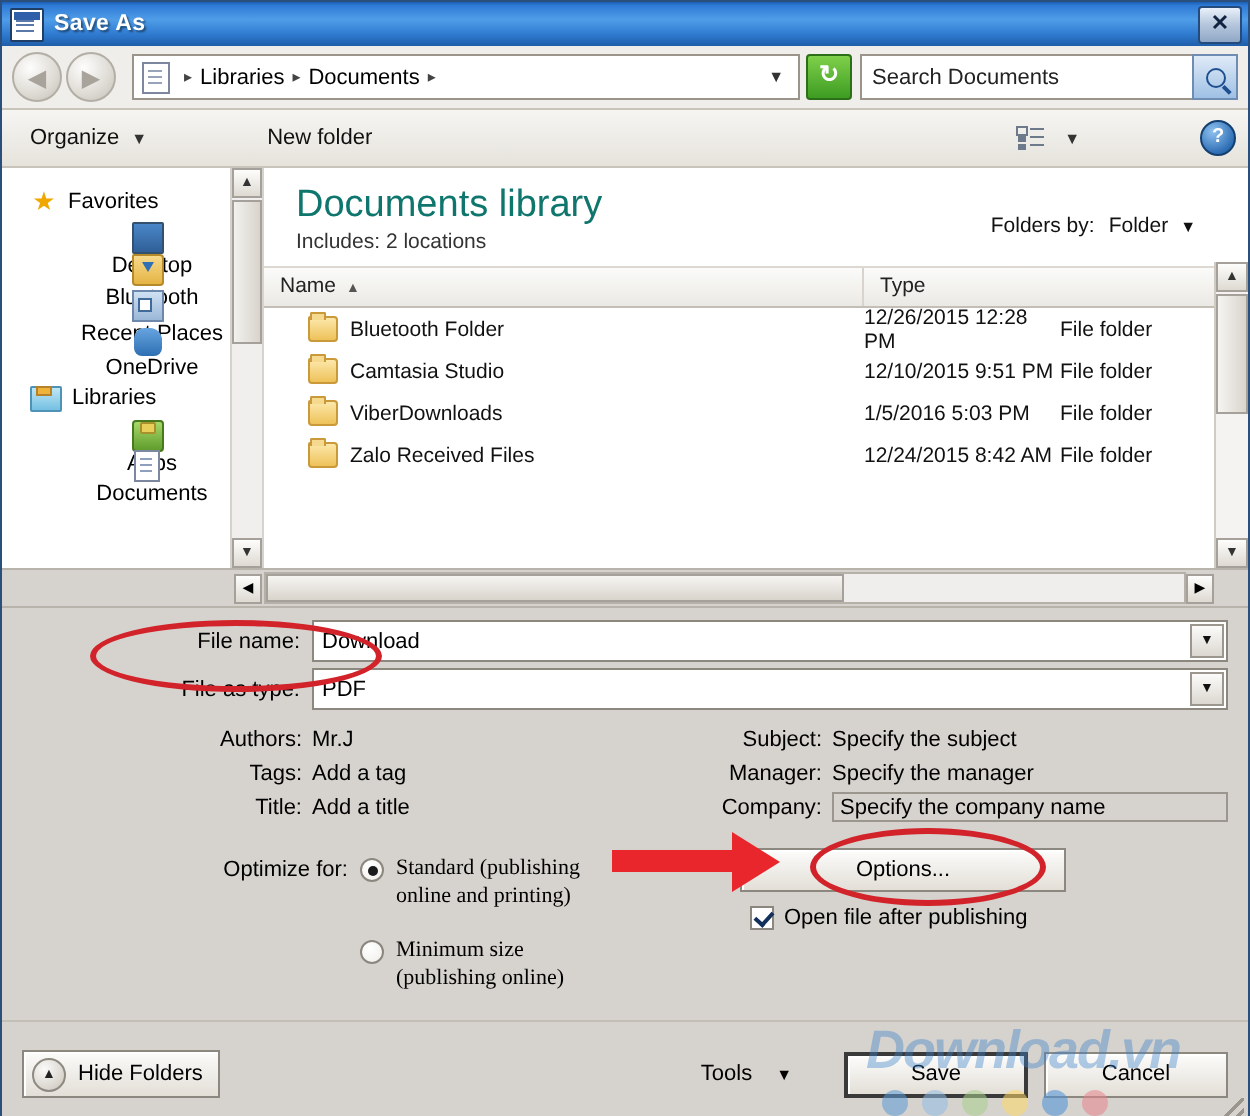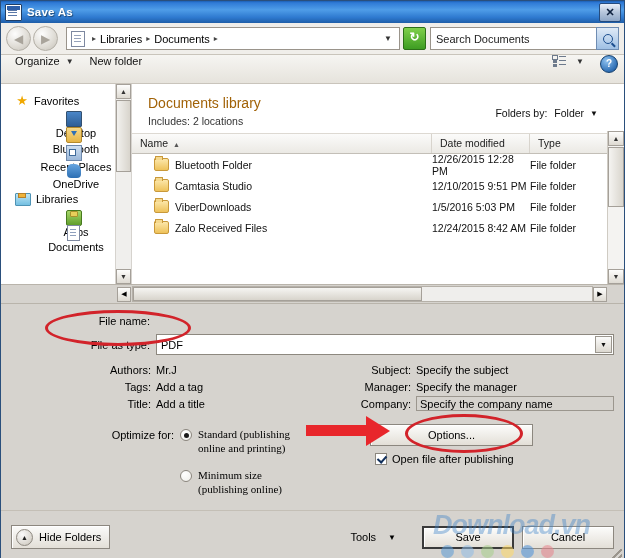--- a/index.html
+++ b/index.html
@@ -101,23 +101,23 @@
   .mag{
     width:8px;height:8px;border:1.6px solid #1d4f8f;border-radius:50%;
     position:relative;
   }
   .mag:after{
     content:"";position:absolute;right:-4px;bottom:-3px;width:5px;height:1.6px;
     background:#1d4f8f;transform:rotate(45deg);
   }
   
   .commandbar{
-    flex:0 0 28px;display:flex;align-items:flex-start;
+    flex:0 0 28px;display:flex;align-items:center;
     background:linear-gradient(to bottom,#f6f5f2,#e6e3dc);
-    border-bottom:1px solid #c9c4bb;padding:0 6px;
+    border-bottom:1px solid #c9c4bb;padding:0 6px;gap:44px;
   }
   .cmd{font-size:11px;color:#111;padding:0 8px;display:flex;align-items:center;}
   .cmd .car{font-size:8px;margin-left:6px;color:#333;}
   .cmd-spacer{flex:1;}
   .viewicon{
     width:14px;height:12px;position:relative;margin-right:4px;
   }
   .viewicon:before{
     content:"";position:absolute;left:0;top:0;width:4px;height:3px;
     border:1px solid #6d7a8c;
@@ -217,21 +217,21 @@
     position:absolute;left:0;top:16px;width:15px;height:72px;
     background:linear-gradient(to right,#f2f1ee,#d8d4cc);
     border:1px solid #a5a099;box-sizing:border-box;
   }
   
   .listpane{flex:1;background:#fff;position:relative;overflow:hidden;}
   .lib-header{
     padding:9px 0 6px 16px;background:#fff;
     display:flex;align-items:flex-start;
   }
-  .lib-title{font-size:14px;color:#a16207;font-weight:normal;line-height:20px;}
+  .lib-title{font-size:19px;color:#0f766e;font-weight:normal;line-height:20px;}
   .lib-sub{font-size:10.5px;color:#333;margin-top:2px;}
   .arrange{
     margin-left:auto;margin-right:26px;margin-top:14px;
     font-size:10.5px;color:#111;display:flex;align-items:center;white-space:nowrap;
   }
   .arrange b{font-weight:normal;margin-left:7px;}
   .arrange .car{font-size:8px;margin-left:6px;}
   .col-head{
     display:flex;height:19px;align-items:center;
     background:linear-gradient(to bottom,#fbfbfa,#ebe9e4);
@@ -539,21 +539,20 @@
           <span>Folders by:</span>
           <b>Folder</b>
           <span class="car">▼</span>
         </div>
       </div>
 
       <div class="col-head">
         <div class="col name">
           <span>Name</span><span class="sortcar">▲</span>
         </div>
-        <div class="col date">Date modified</div>
         <div class="col type">Type</div>
       </div>
 
       <div>
         <div class="row">
           <span class="c-name">
               <span class="folder-ico"></span>
               <span>Bluetooth Folder</span>
             </span>
           <span class="c-date">12/26/2015 12:28 PM</span>
@@ -598,20 +597,24 @@
     <div class="hs-track">
       <div class="hs-thumb"></div>
     </div>
     <div class="hs-right-arrow">▶</div>
   </div>
 
   <div class="formarea">
 
     <div class="frow">
       <div class="flabel">File name:</div>
+      <div class="fcombo">
+        <span class="val">Download</span>
+        <span class="combo-arrow">▼</span>
+      </div>
     </div>
 
     <div class="frow">
       <div class="flabel">File as type:</div>
       <div class="fcombo">
         <span class="val">PDF</span>
         <span class="combo-arrow">▼</span>
       </div>
     </div>
 

